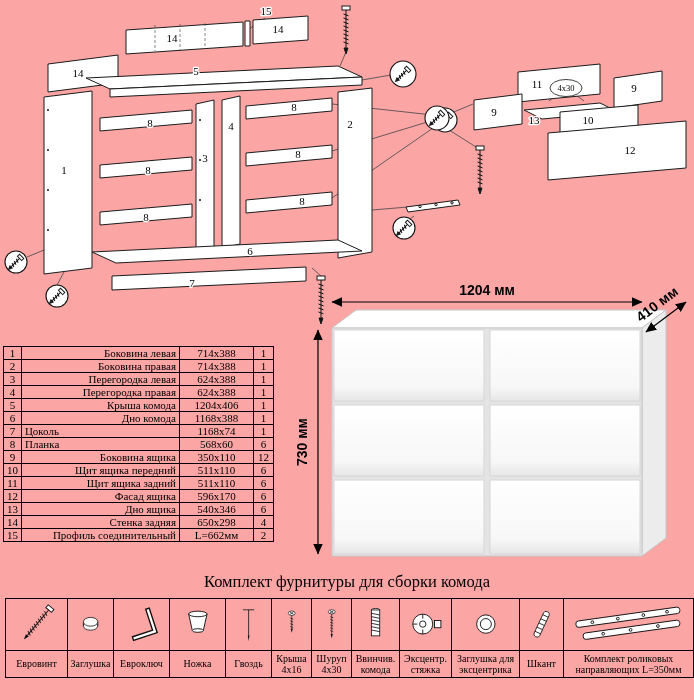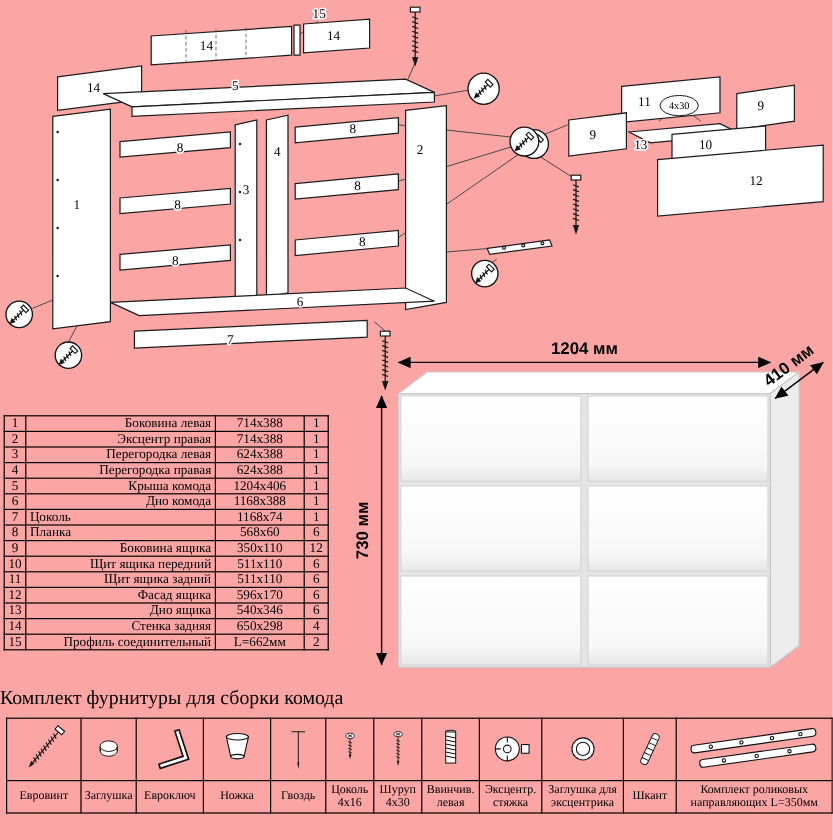--- a/index.html
+++ b/index.html
@@ -24,21 +24,21 @@
   
   #parts{position:absolute;left:3px;top:346px;border-collapse:collapse;font:11px "Liberation Serif",serif;color:#000}
   #parts td{border:1px solid #000;height:13px;padding:0 3px;line-height:1;white-space:nowrap}
   #parts td.cn{width:18px;text-align:center}
   #parts td.cm{width:158px;text-align:right}
   #parts td.cs{width:74px;text-align:center}
   #parts td.cq{width:20px;text-align:center}
   #parts tr:nth-child(7) td.cm,#parts tr:nth-child(8) td.cm{text-align:left}
 
   
-  #title{position:absolute;left:0;top:572px;width:694px;text-align:left;
+  #title{position:absolute;left:0;top:572px;width:694px;text-align:center;
     font:16.5px "Liberation Serif",serif;color:#000}
 
   
   #hw{position:absolute;left:5px;top:598px;border-collapse:collapse;table-layout:fixed}
   #hw td{border:1px solid #000;text-align:center;vertical-align:middle;padding:0;overflow:hidden}
   #hw td.ic{height:52px}
   #hw td.ic svg{height:46px;max-width:96%;vertical-align:middle}
   #hw td.nm{height:27px;font:10px "Liberation Serif",serif;line-height:1.15;padding:0 1px;white-space:normal}
   #hw td.qt{height:18px;font:13px "Liberation Serif",serif}
 </style>
@@ -210,21 +210,21 @@
   <table id="parts">
     <tbody>
       <tr>
           <td class="cn">1</td>
           <td class="cm">Боковина левая</td>
           <td class="cs">714x388</td>
           <td class="cq">1</td>
         </tr>
       <tr>
           <td class="cn">2</td>
-          <td class="cm">Эксцентр правая</td>
+          <td class="cm">Боковина правая</td>
           <td class="cs">714x388</td>
           <td class="cq">1</td>
         </tr>
       <tr>
           <td class="cn">3</td>
           <td class="cm">Перегородка левая</td>
           <td class="cs">624x388</td>
           <td class="cq">1</td>
         </tr>
       <tr>
@@ -443,23 +443,23 @@
               </g>
             </svg>
         </td>
       </tr>
       <tr>
         <td class="nm">Евровинт</td>
         <td class="nm">Заглушка</td>
         <td class="nm">Евроключ</td>
         <td class="nm">Ножка</td>
         <td class="nm">Гвоздь</td>
-        <td class="nm">Цоколь 4x16</td>
+        <td class="nm">Крыша 4x16</td>
         <td class="nm">Шуруп 4x30</td>
-        <td class="nm">Ввинчив. левая</td>
+        <td class="nm">Ввинчив. комода</td>
         <td class="nm">Эксцентр. стяжка</td>
         <td class="nm">Заглушка для эксцентрика</td>
         <td class="nm">Шкант</td>
         <td class="nm">Комплект роликовых направляющих L=350мм</td>
       </tr>
     </tbody>
   </table>
 
 </div>
 

